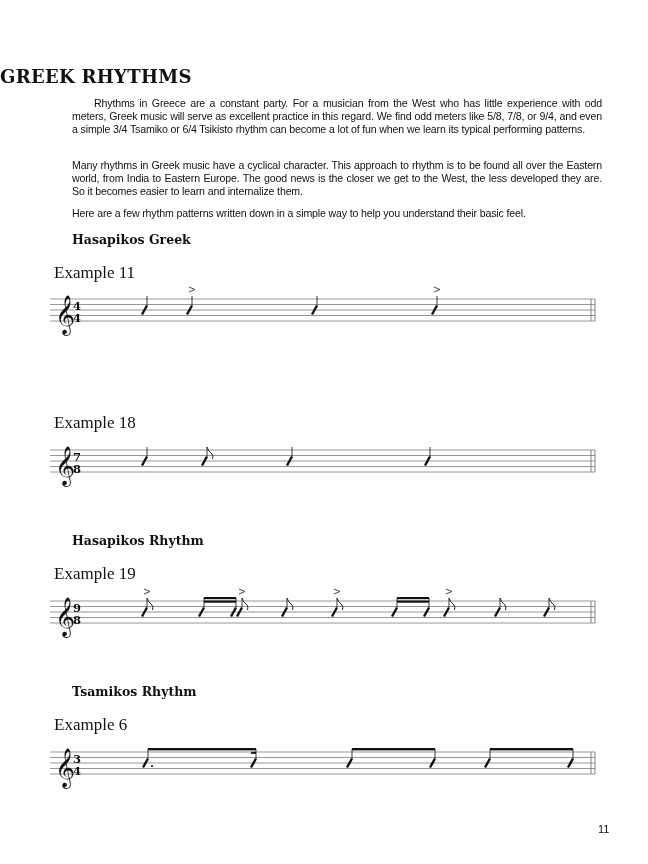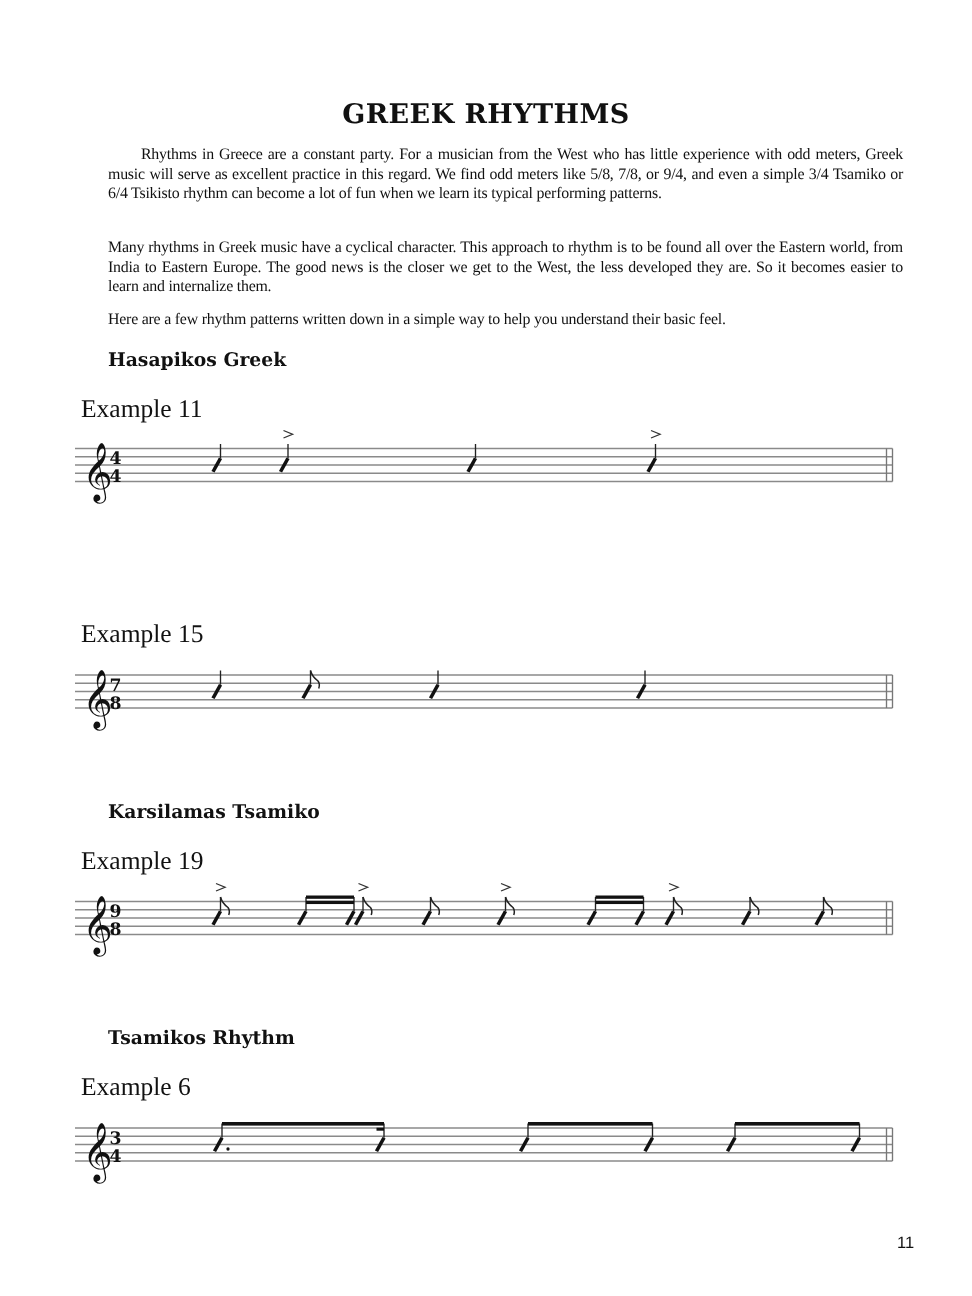--- a/index.html
+++ b/index.html
@@ -1,24 +1,24 @@
 <!DOCTYPE html>
 <html><head>
 <meta charset="utf-8">
 <style>
   html, body { margin: 0; padding: 0; background: #ffffff; }
   body { width: 648px; height: 864px; position: relative; overflow: hidden; color: #111; }
   .page { position: absolute; left: 0; top: 0; width: 648px; height: 864px; }
   .title {
-    position: absolute; left: 0; width: 648px; top: 66px; text-align: center;
+    position: absolute; left: 0; width: 648px; top: 66px; 
     font-family: "DejaVu Serif", serif; font-weight: bold; font-size: 18px; letter-spacing: 0.3px;
   }
   .body-text {
     position: absolute; left: 72px; width: 530px;
-    font-family: Liberation Serif, serif; font-size: 10.6px; line-height: 13px;
+    font-family: Liberation Sans, sans-serif; font-size: 10.6px; line-height: 13px;
     text-align: justify; letter-spacing: -0.15px;
   }
   .p1 { top: 97px; text-indent: 22px; }
   .p2 { top: 159px; }
   .p3 { top: 207px; }
   .section-heading {
     position: absolute; left: 72px;
     font-family: "DejaVu Serif", serif; font-weight: bold; font-size: 12.5px;
   }
   .example-label {
@@ -58,21 +58,21 @@
       <line x1="147" y1="44.5" x2="152" y2="35.5" stroke="#111" stroke-width="2.4" stroke-linecap="butt"></line>
       <line x1="152" y1="35.5" x2="152" y2="26" stroke="#222" stroke-width="0.9"></line>
       <path d="M 149 17 L 155 19.5 L 149 22" stroke="#333" stroke-width="0.9" fill="none"></path>
       <line x1="272" y1="44.5" x2="277" y2="35.5" stroke="#111" stroke-width="2.4" stroke-linecap="butt"></line>
       <line x1="277" y1="35.5" x2="277" y2="26" stroke="#222" stroke-width="0.9"></line>
       <line x1="392" y1="44.5" x2="397" y2="35.5" stroke="#111" stroke-width="2.4" stroke-linecap="butt"></line>
       <line x1="397" y1="35.5" x2="397" y2="26" stroke="#222" stroke-width="0.9"></line>
       <path d="M 394 17 L 400 19.5 L 394 22" stroke="#333" stroke-width="0.9" fill="none"></path>
     </svg>
 
-  <div class="example-label" style="top:413px">Example 15</div>
+  <div class="example-label" style="top:413px">Example 18</div>
   <svg class="staff-svg" style="top:421px">
       <line x1="10" y1="29" x2="555" y2="29" stroke="#8a8a8a" stroke-width="0.9"></line>
       <line x1="10" y1="34.5" x2="555" y2="34.5" stroke="#8a8a8a" stroke-width="0.9"></line>
       <line x1="10" y1="40" x2="555" y2="40" stroke="#8a8a8a" stroke-width="0.9"></line>
       <line x1="10" y1="45.5" x2="555" y2="45.5" stroke="#8a8a8a" stroke-width="0.9"></line>
       <line x1="10" y1="51" x2="555" y2="51" stroke="#8a8a8a" stroke-width="0.9"></line>
       <line x1="551" y1="29" x2="551" y2="51" stroke="#777" stroke-width="0.9"></line>
       <line x1="555" y1="29" x2="555" y2="51" stroke="#777" stroke-width="0.9"></line>
       <text x="15" y="56" font-size="34" font-family="DejaVu Sans, sans-serif" fill="#111">𝄞</text>
       <text x="37" y="39.5" font-size="11.5" font-weight="bold" font-family="DejaVu Serif, serif" fill="#111" text-anchor="middle">7</text>
@@ -81,21 +81,21 @@
       <line x1="107" y1="35.5" x2="107" y2="26" stroke="#222" stroke-width="0.9"></line>
       <line x1="162" y1="44.5" x2="167" y2="35.5" stroke="#111" stroke-width="2.4" stroke-linecap="butt"></line>
       <line x1="167" y1="35.5" x2="167" y2="26" stroke="#222" stroke-width="0.9"></line>
       <path d="M 167 26 q 1 4 5 7 q 1.5 2 0.5 5" stroke="#222" stroke-width="1" fill="none"></path>
       <line x1="247" y1="44.5" x2="252" y2="35.5" stroke="#111" stroke-width="2.4" stroke-linecap="butt"></line>
       <line x1="252" y1="35.5" x2="252" y2="26" stroke="#222" stroke-width="0.9"></line>
       <line x1="385" y1="44.5" x2="390" y2="35.5" stroke="#111" stroke-width="2.4" stroke-linecap="butt"></line>
       <line x1="390" y1="35.5" x2="390" y2="26" stroke="#222" stroke-width="0.9"></line>
     </svg>
 
-  <div class="section-heading" style="top:533px">Karsilamas Tsamiko</div>
+  <div class="section-heading" style="top:533px">Hasapikos Rhythm</div>
   <div class="example-label" style="top:564px">Example 19</div>
   <svg class="staff-svg" style="top:572px">
       <line x1="10" y1="29" x2="555" y2="29" stroke="#8a8a8a" stroke-width="0.9"></line>
       <line x1="10" y1="34.5" x2="555" y2="34.5" stroke="#8a8a8a" stroke-width="0.9"></line>
       <line x1="10" y1="40" x2="555" y2="40" stroke="#8a8a8a" stroke-width="0.9"></line>
       <line x1="10" y1="45.5" x2="555" y2="45.5" stroke="#8a8a8a" stroke-width="0.9"></line>
       <line x1="10" y1="51" x2="555" y2="51" stroke="#8a8a8a" stroke-width="0.9"></line>
       <line x1="551" y1="29" x2="551" y2="51" stroke="#777" stroke-width="0.9"></line>
       <line x1="555" y1="29" x2="555" y2="51" stroke="#777" stroke-width="0.9"></line>
       <text x="15" y="56" font-size="34" font-family="DejaVu Sans, sans-serif" fill="#111">𝄞</text>

